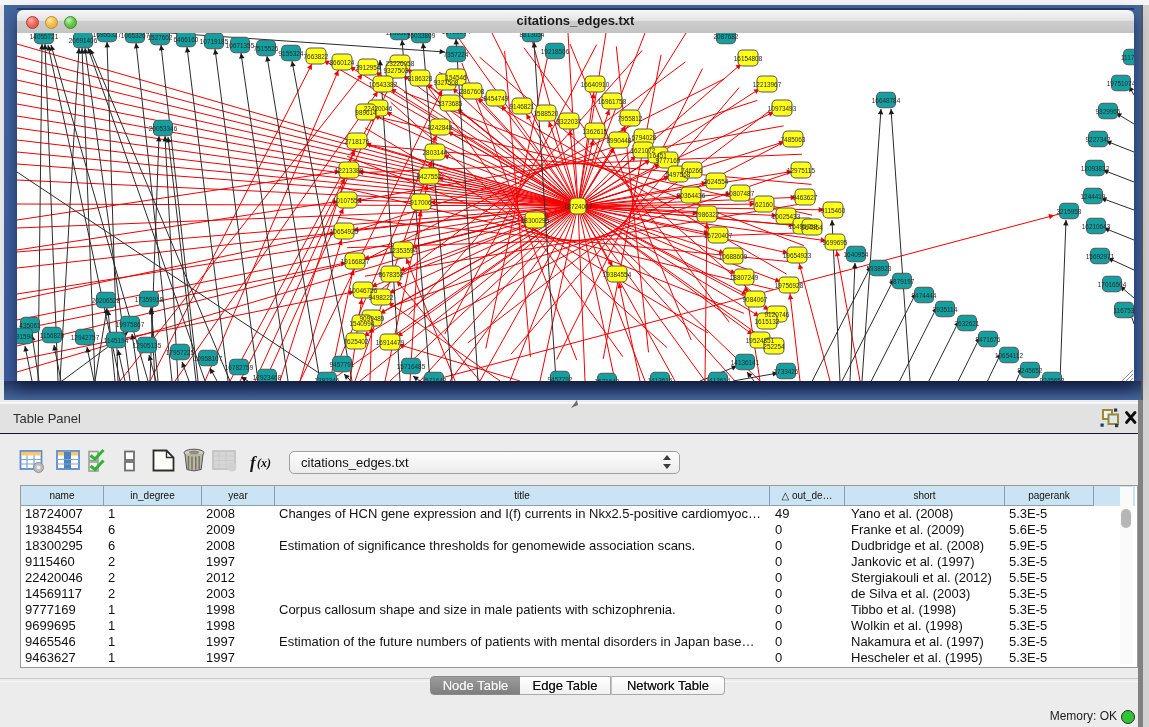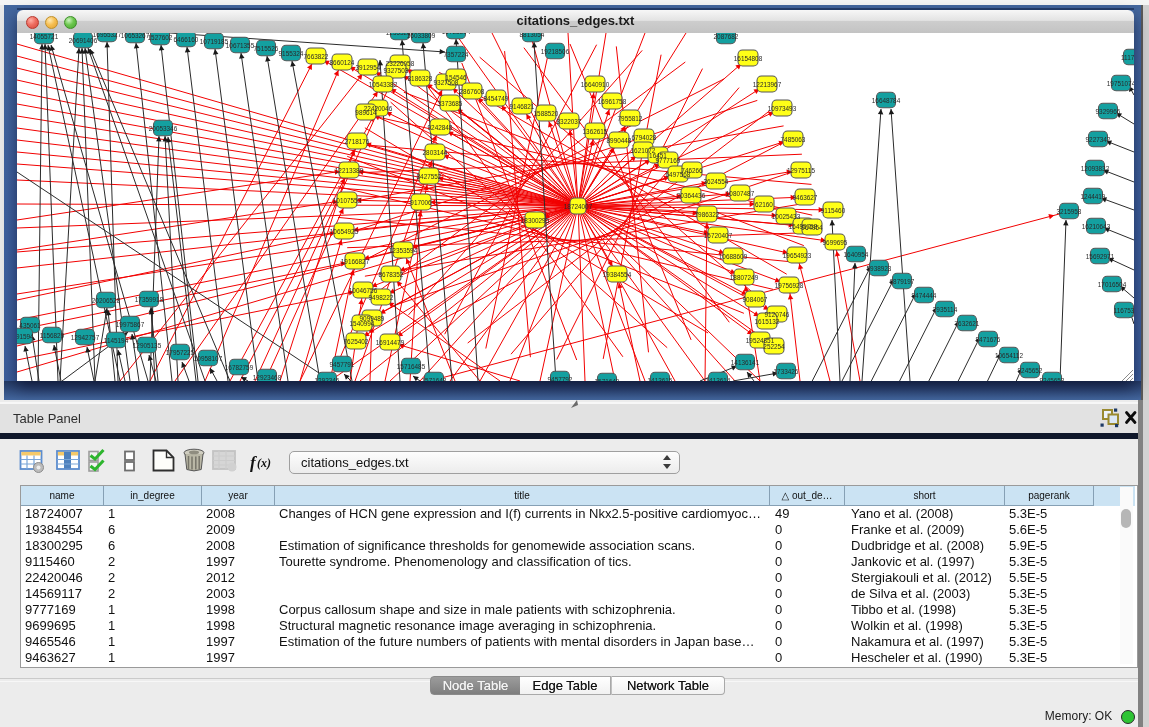--- a/index.html
+++ b/index.html
@@ -19,21 +19,21 @@
  font-weight:bold;color:#1c1c1c}
 .tl{position:absolute;top:6px;width:11px;height:11px;border-radius:50%}
 #tlr{left:9px;background:radial-gradient(circle at 35% 30%,#ffb0a6,#ee6e61 45%,#d3473a);
  border:1px solid #b8382e}
 #tly{left:28px;background:radial-gradient(circle at 35% 30%,#ffe9b3,#f6bf52 45%,#e0a030);
  border:1px solid #c08f28}
 #tlg{left:47px;background:radial-gradient(circle at 35% 30%,#cdf3c0,#6cc74e 45%,#47a52f);
  border:1px solid #3d8f28}
 #tpanel{position:absolute;left:0;top:400px;width:1149px;height:327px;background:#ececec}
 #tpanel .hdr{position:absolute;left:0;top:2px;width:1149px;height:29px;
- background:#e2e2e2;border-top:2px solid #f7f7f7;border-bottom:6px solid #0f172a}
+ background:#e2e2e2;border-top:2px solid #f7f7f7;border-bottom:1px solid #0f172a}
 #tpanel .hdr .t{position:absolute;left:13px;top:7px;font-size:13px;color:#2e2e2e}
 #combo{position:absolute;left:289px;top:451px;width:389px;height:21px;border:1px solid #9f9f9f;
  border-radius:5px;background:linear-gradient(180deg,#fdfdfd,#ececec);font-size:13px;color:#111}
 #combo span{position:absolute;left:11px;top:3px}
 #tablebox{position:absolute;left:20px;top:485px;width:1116px;height:181px;background:#fff;
  border:1px solid #9a9a9a}
 .hrow{position:absolute;left:0;top:0;height:20px;width:1114px;background:#cbe3f3;font-size:10px;color:#111}
 .hc{position:absolute;top:0;height:19px;line-height:20px;text-align:center;
  border-right:1px solid #86a0b4;border-bottom:1px solid #86a0b4;background:#cbe3f3}
 .rows{position:absolute;left:0;top:20px;font-size:13px;color:#111}
@@ -46,21 +46,21 @@
 #vsb .th{position:absolute;left:1px;top:22px;width:10px;height:19px;background:#b6b6b6;border-radius:5px}
 #tabs{position:absolute;left:430px;top:676px;height:17px;font-size:13px;text-shadow:0 0 .4px rgba(0,0,0,.7)}
 .seg{position:absolute;top:0;height:17px;line-height:17px;text-align:center;
  border:1px solid #a9a9a9;background:linear-gradient(180deg,#fff,#f1f1f1);color:#111}
 #seg1{left:0;width:89px;border-radius:4px 0 0 4px;
  background:linear-gradient(180deg,#9c9c9c,#7e7e7e);color:#f4f4f4;border-color:#8a8a8a;text-shadow:0 0 .4px rgba(255,255,255,.8)}
 #seg2{left:90px;width:90px;border-left:none}
 #seg3{left:181px;width:112px;border-left:1px solid #c0c0c0;border-radius:0 4px 4px 0}
 #groove{position:absolute;left:0;top:678px;width:1149px;height:2px;
  border-top:1px solid #cacaca;border-bottom:1px solid #f7f7f7}
-#mem{position:absolute;left:1040px;top:709px;width:77px;text-align:center;font-size:12px;color:#1c1c1c}
+#mem{position:absolute;left:1040px;top:709px;width:77px;text-align:right;font-size:12px;color:#1c1c1c}
 #memdot{position:absolute;left:1121px;top:710px;width:12px;height:12px;border-radius:50%;
  background:#2ec434;border:1px solid #2a2a2a}
 #brail{position:absolute;left:1138px;top:400px;width:5px;height:327px;background:#818181}
 #brail2{position:absolute;left:1143px;top:400px;width:6px;height:327px;background:#d2d2d2}
 </style></head><body>
 <div id="stage">
 <div id="topstrip"></div>
 <div id="desktop"></div>
 <div id="deskshade"></div>
 <div id="rightrail"></div>
@@ -637,21 +637,20 @@
           <div class="c2">2008</div>
           <div class="c3">Estimation of significance thresholds for genomewide association scans.</div>
           <div class="c4">0</div>
           <div class="c5">Dudbridge et al. (2008)</div>
           <div class="c6">5.9E-5</div>
         </div>
 <div class="tr">
           <div class="c0">9115460</div>
           <div class="c1">2</div>
           <div class="c2">1997</div>
-          <div class="c3">Tourette syndrome. Phenomenology and classification of tics.</div>
           <div class="c4">0</div>
           <div class="c5">Jankovic et al. (1997)</div>
           <div class="c6">5.3E-5</div>
         </div>
 <div class="tr">
           <div class="c0">22420046</div>
           <div class="c1">2</div>
           <div class="c2">2012</div>
           <div class="c4">0</div>
           <div class="c5">Stergiakouli et al. (2012)</div>
@@ -671,40 +670,39 @@
           <div class="c2">1998</div>
           <div class="c3">Corpus callosum shape and size in male patients with schizophrenia.</div>
           <div class="c4">0</div>
           <div class="c5">Tibbo et al. (1998)</div>
           <div class="c6">5.3E-5</div>
         </div>
 <div class="tr">
           <div class="c0">9699695</div>
           <div class="c1">1</div>
           <div class="c2">1998</div>
-          <div class="c3">Structural magnetic resonance image averaging in schizophrenia.</div>
           <div class="c4">0</div>
           <div class="c5">Wolkin et al. (1998)</div>
           <div class="c6">5.3E-5</div>
         </div>
 <div class="tr">
           <div class="c0">9465546</div>
           <div class="c1">1</div>
           <div class="c2">1997</div>
           <div class="c3">Estimation of the future numbers of patients with mental disorders in Japan base…</div>
           <div class="c4">0</div>
           <div class="c5">Nakamura et al. (1997)</div>
           <div class="c6">5.3E-5</div>
         </div>
 <div class="tr">
           <div class="c0">9463627</div>
           <div class="c1">1</div>
           <div class="c2">1997</div>
           <div class="c4">0</div>
-          <div class="c5">Hescheler et al. (1990)</div>
+          <div class="c5">Hescheler et al. (1995)</div>
           <div class="c6">5.3E-5</div>
         </div>
  </div>
 </div>
 <div id="vsb">
       <div class="th"></div>
     </div>
 <div id="groove"></div>
 <div id="tabs">
  <div class="seg" id="seg1">Node Table</div>

